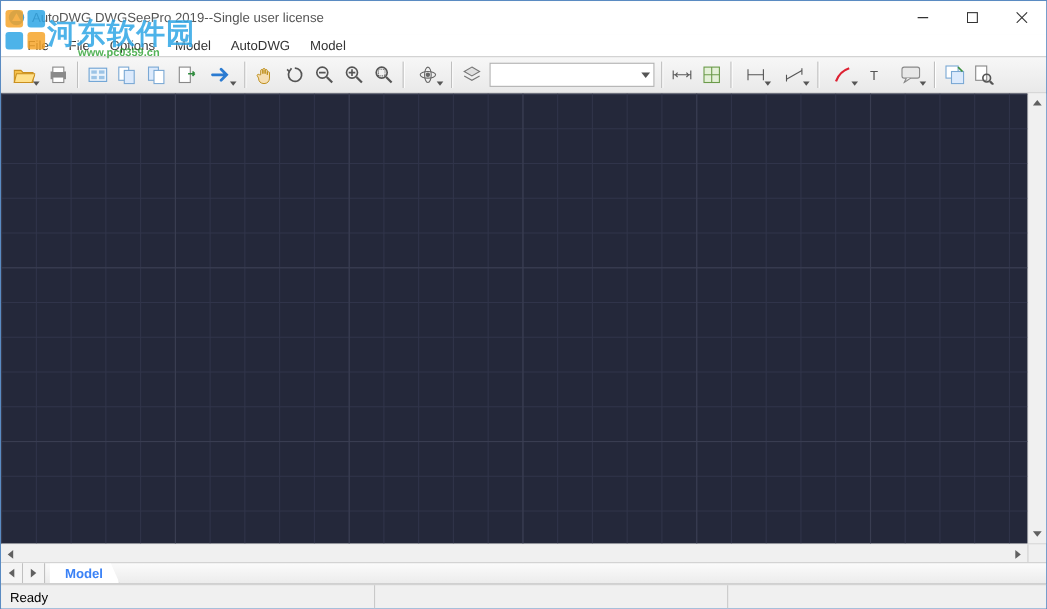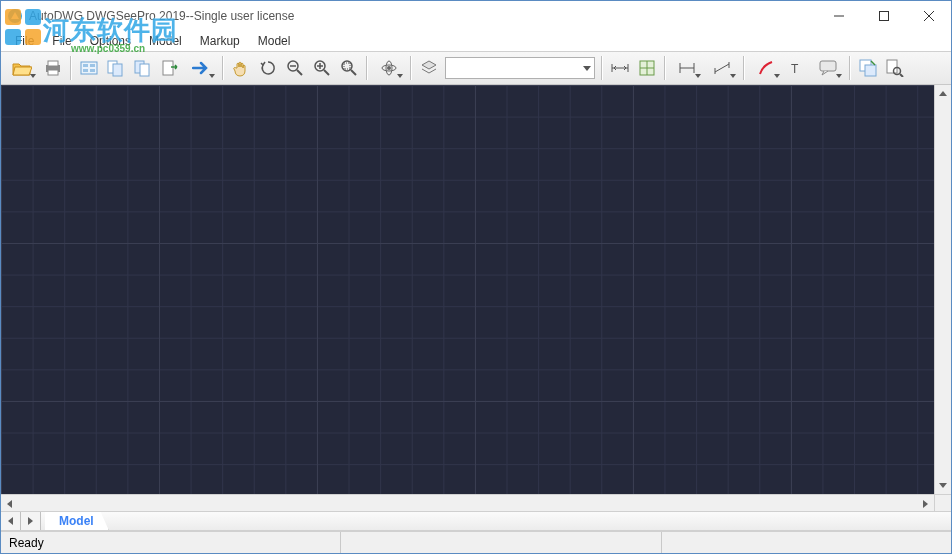--- a/index.html
+++ b/index.html
@@ -13,21 +13,21 @@
 .wm-url { position: absolute; top: 42px; left: 70px; font-size: 10px; color: #37a63b; opacity: 0.85; font-weight: 600; }
 
 
 .titlebar { height: 30px; background: #fff; display: flex; align-items: center; padding-left: 6px; color: #555; }
 .titlebar .app-icon { width: 16px; height: 16px; margin-right: 6px; }
 .titlebar .title { flex: 1; font-size: 12px; color: #555; }
 .win-btns { display: flex; height: 100%; }
 .win-btn { width: 45px; height: 100%; display: flex; align-items: center; justify-content: center; color: #333; }
 
 
-.menubar { height: 20px; background: #fff; display: flex; align-items: center; padding-left: 6px; gap: 2px; }
+.menubar { height: 20px; background: #fff; display: flex; align-items: center; padding-left: 16px; gap: 2px; }
 .menubar .menu-item { padding: 2px 8px; color: #333; }
 
 
 .toolbar { height: 34px; background: linear-gradient(#f7f7f7,#e9e9e9); border-top: 1px solid #d0d0d0; border-bottom: 1px solid #c8c8c8; display: flex; align-items: center; padding: 0 4px; gap: 1px; }
 .tb-btn { min-width: 26px; height: 26px; display: flex; align-items: center; justify-content: center; border: 1px solid transparent; border-radius: 2px; position: relative; }
 .tb-btn.wide { min-width: 34px; }
 .tb-sep { width: 2px; height: 24px; margin: 0 3px; border-left: 1px solid #bfbfbf; border-right: 1px solid #fff; }
 .dd-caret { position: absolute; right: 2px; bottom: 2px; width: 0; height: 0; border-left: 3px solid transparent; border-right: 3px solid transparent; border-top: 4px solid #555; }
 .layer-combo { width: 150px; height: 22px; border: 1px solid #b0b0b0; background: #fff; display: flex; align-items: center; justify-content: flex-end; padding-right: 3px; margin: 0 2px; }
 .combo-caret { width: 0; height: 0; border-left: 4px solid transparent; border-right: 4px solid transparent; border-top: 5px solid #555; }
@@ -114,21 +114,21 @@
           </svg>
         </div>
     </div>
   </div>
 
   <div class="menubar">
     <div class="menu-item">File</div>
     <div class="menu-item">File</div>
     <div class="menu-item">Options</div>
     <div class="menu-item">Model</div>
-    <div class="menu-item">Markup</div>
+    <div class="menu-item">AutoDWG</div>
     <div class="menu-item">Model</div>
   </div>
 
   <div class="toolbar">
     <div class="tb-btn wide">
         <svg width="20" height="18">
           <path d="M1 5h6l2 2h9v9H1z" fill="#f5c04a" stroke="#c98f1e"></path>
           <path d="M3 8h17l-3 8H1z" fill="#ffe08a" stroke="#c98f1e"></path>
         </svg>
         <span class="dd-caret"></span>

